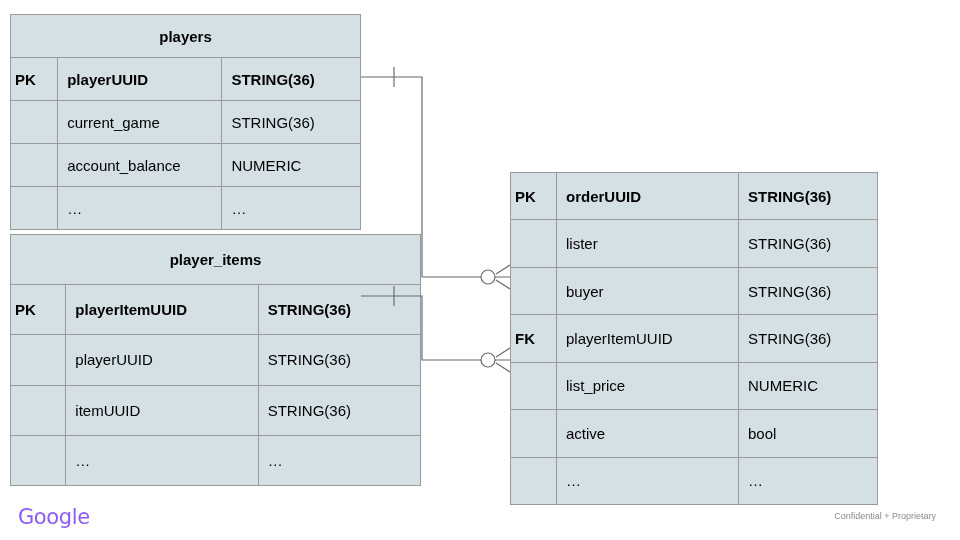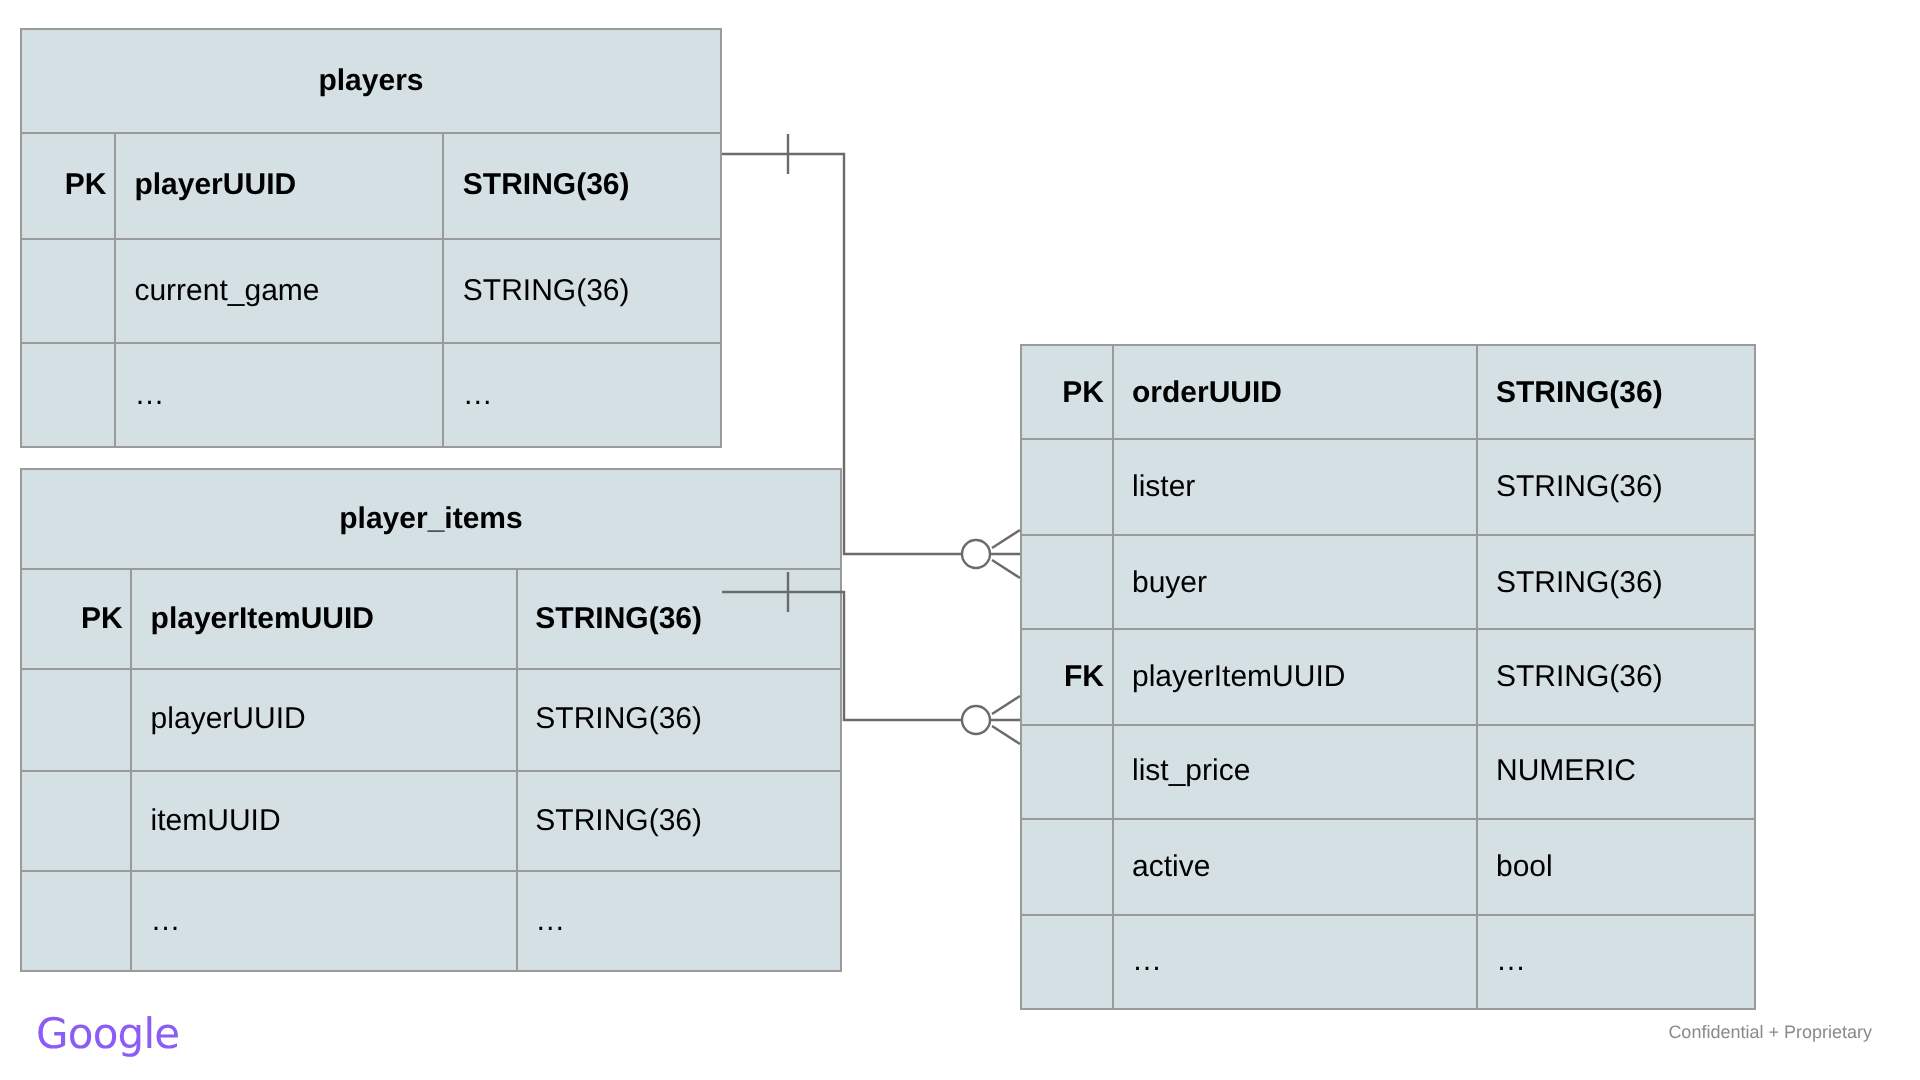--- a/index.html
+++ b/index.html
@@ -20,21 +20,21 @@
     padding:0 9px;
     height:42px;
     vertical-align:middle;
     white-space:nowrap;
     overflow:hidden;
   }
   .entity td.title{
     text-align:center;font-weight:bold;font-size:15px;height:42px;
   }
   .entity td.key{
-    text-align:right;font-weight:bold;padding:0 4px;
+    text-align:left;font-weight:bold;padding:0 4px;
   }
   .entity tr.pkrow td{font-weight:bold;}
   .entity td.ellipsis{letter-spacing:1px;}
 
   
   #tbl-players       {left:10px;  top:14px;  width:351px; height:210px;}
   #tbl-player-items  {left:10px;  top:234px; width:411px; height:252px;}
   #tbl-trade-orders  {left:510px; top:172px; width:367px; height:333px;}
 
   
@@ -78,20 +78,25 @@
         </tr>
         <tr class="pkrow">
           <td class="key">PK</td>
           <td>playerUUID</td>
           <td>STRING(36)</td>
         </tr>
         <tr>
           <td class="key"></td>
           <td>current_game</td>
           <td>STRING(36)</td>
+        </tr>
+        <tr>
+          <td class="key"></td>
+          <td>account_balance</td>
+          <td>NUMERIC</td>
         </tr>
         <tr>
           <td class="key"></td>
           <td class="ellipsis">…</td>
           <td class="ellipsis">…</td>
         </tr>
       </tbody>
     </table>
   </div>
 

